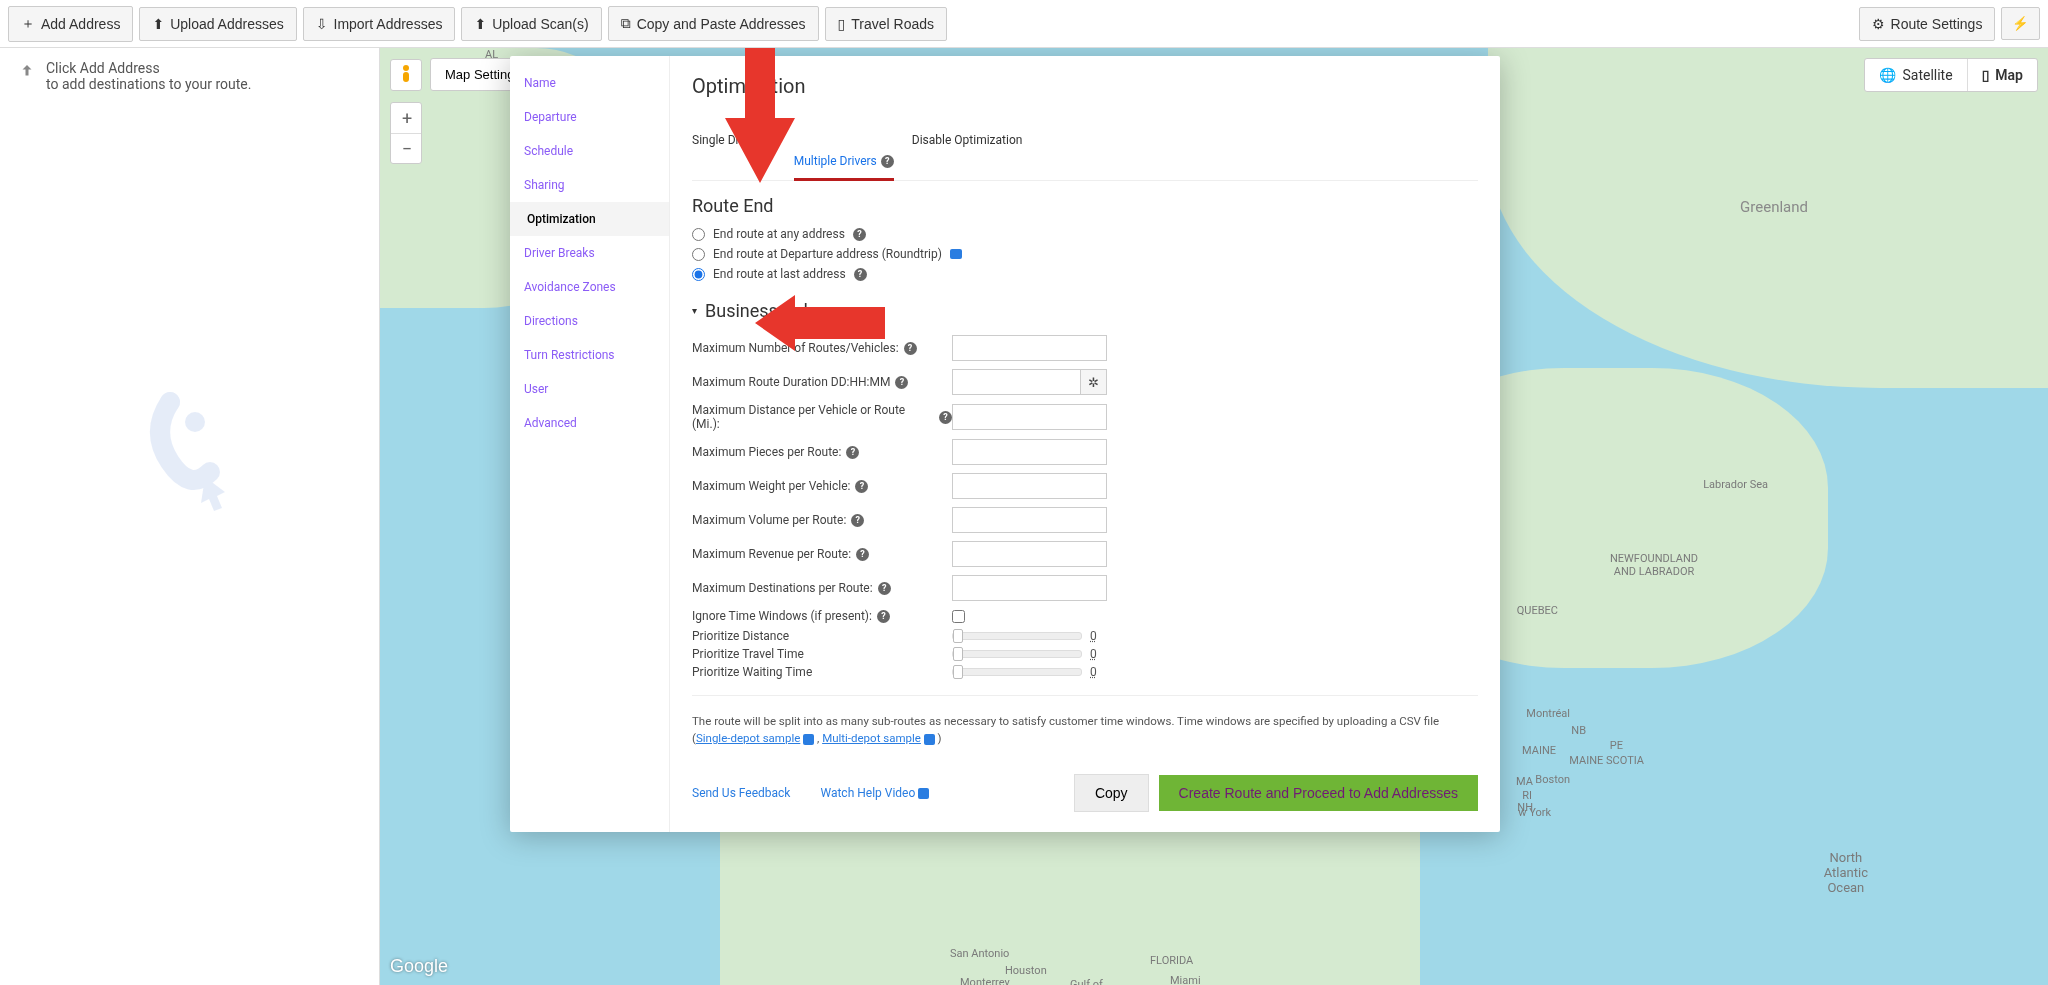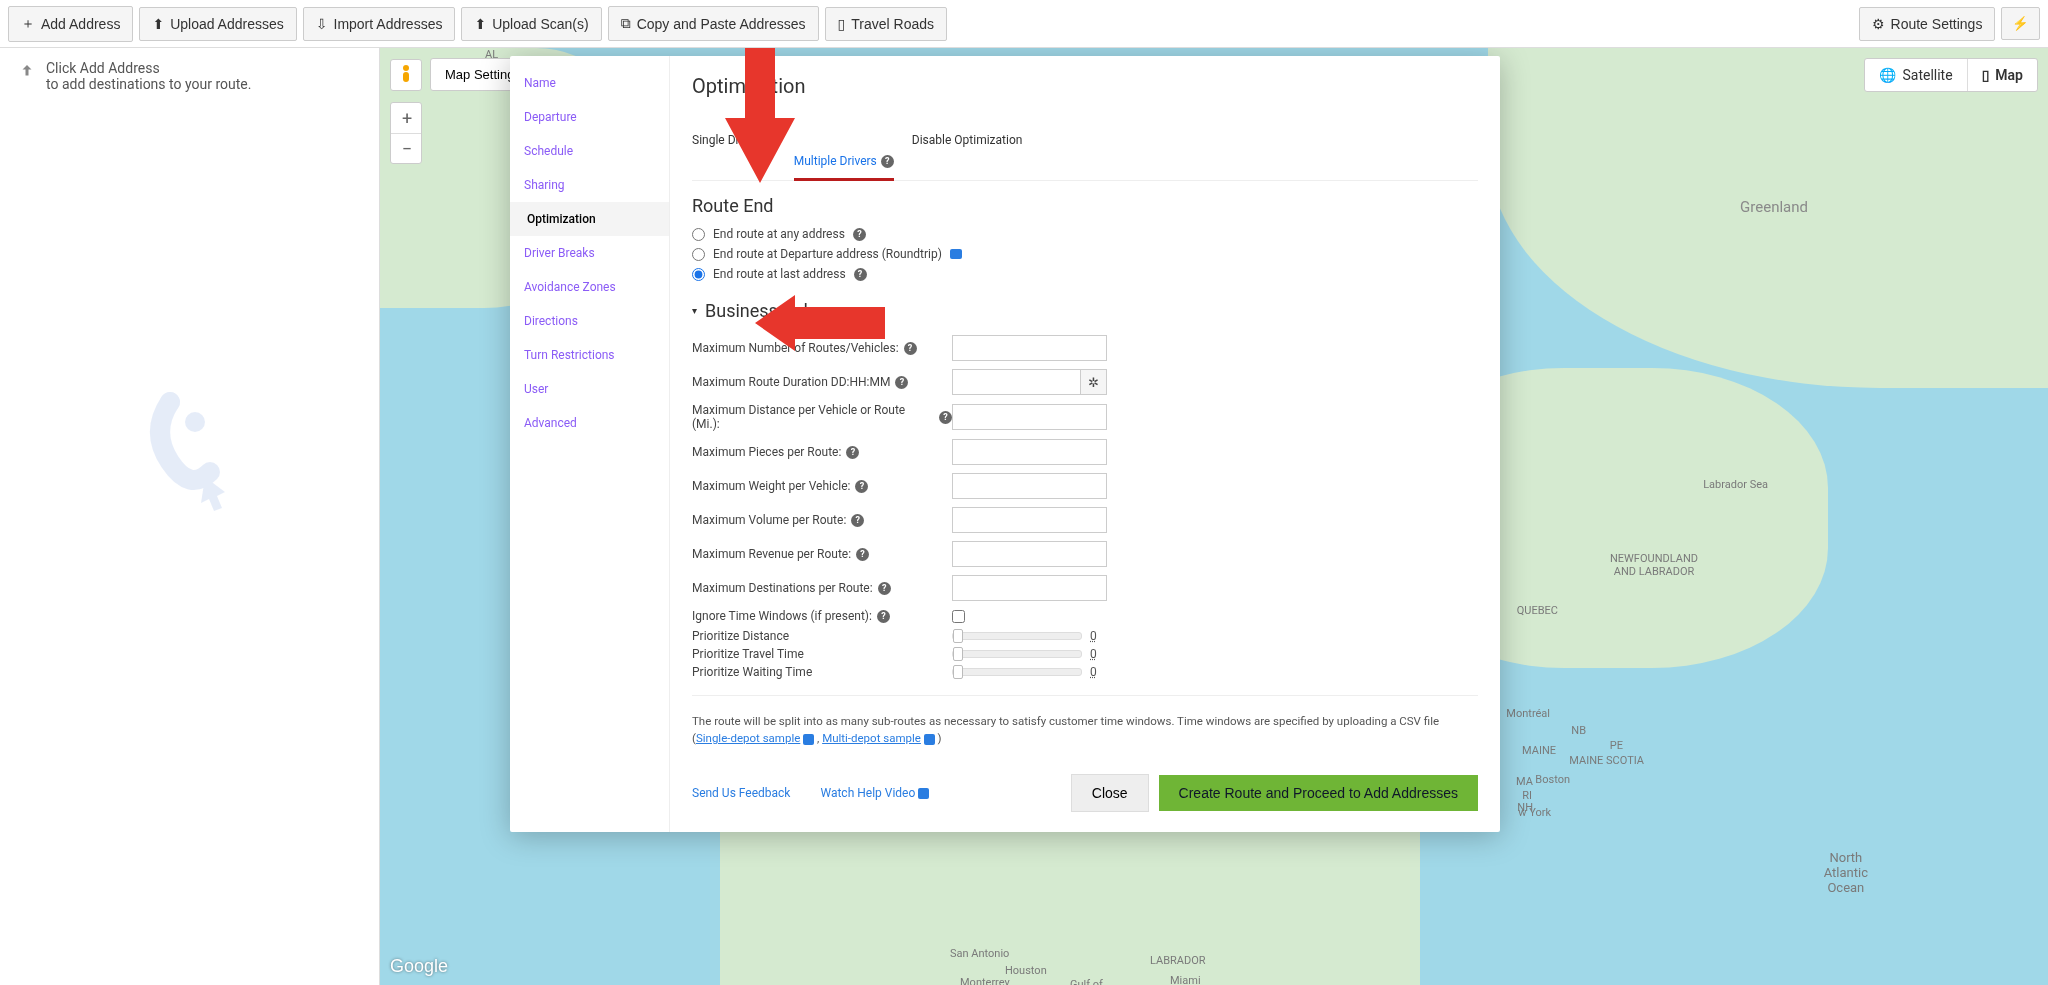--- a/index.html
+++ b/index.html
@@ -68,21 +68,21 @@
 .slider-thumb { width:10px; height:14px; background:#fff; border:1px solid #bbb; border-radius:2px; position:absolute; left:0; top:-4px; }
 .slider-val { font-size:12px; color:#555; text-decoration:underline dotted; }
 .footnote { font-size:11.5px; color:#555; margin-top:14px; line-height:1.5; border-top:1px solid #eee; padding-top:17px;}
 .footnote a { color:#2a7de1; }
 .link-sm-icon { display:inline-block; width:11px; height:11px; background:#2a7de1; border-radius:2px; vertical-align:middle; }
 .modal-footer { display:flex; align-items:center; padding: 14px 0 2px 0; margin-top:12px; }
 .modal-footer .left-links { display:flex; gap:30px; font-size:12px; }
 .modal-footer .left-links a { color:#2a7de1; text-decoration:none; }
 .modal-footer .spacer { flex:1; }
 .btn-close { padding: 10px 20px; background:#eee; border:1px solid #ddd; cursor:pointer; font-size:14px; margin-right:10px; }
-.btn-primary { padding: 10px 20px; background:#6fb536; color:#0f172a; border:none; cursor:pointer; font-size:14px; }
+.btn-primary { padding: 10px 20px; background:#6fb536; color:#701a75; border:none; cursor:pointer; font-size:14px; }
 
 
 .arrow { position:absolute; }
 .arrow svg { display:block; }
 </style>
 </head>
 <body>
 
 <div class="top-toolbar">
   <button class="toolbar-btn">
@@ -146,38 +146,38 @@
     <div class="map-land" style="top:0; left:0; width:260px; height:260px; border-radius:0 40% 60% 0;"></div>
     <div class="map-land" style="top:0; right:0; width:560px; height:340px; border-radius:0 0 0 70%;"></div>
     <div class="map-land" style="bottom:0; left:340px; width:700px; height:340px; border-radius:50% 30% 0 0;"></div>
     <div class="map-land" style="top:320px; right:220px; width:440px; height:300px; border-radius:40%;"></div>
 
     <div class="map-label big" style="top:150px; right:240px;">Greenland</div>
     <div class="map-label" style="top:430px; right:280px;">Labrador Sea</div>
     <div class="map-label" style="top:504px; right:350px; white-space:pre; text-align:center;">NEWFOUNDLAND
 AND LABRADOR</div>
     <div class="map-label" style="top:556px; right:490px;">QUEBEC</div>
-    <div class="map-label" style="top:659px; right:498px;">Montréal</div>
+    <div class="map-label" style="top:659px; right:478px;">Montréal</div>
     <div class="map-label" style="top:676px; right:462px;">NB</div>
     <div class="map-label" style="top:691px; right:425px;">PE</div>
     <div class="map-label" style="top:706px; right:404px;">MAINE SCOTIA</div>
     <div class="map-label" style="top:696px; right:492px;">MAINE</div>
     <div class="map-label" style="top:713px; right:515px;margin-top:40px;">NH</div>
     <div class="map-label" style="top:727px; right:515px;">MA</div>
     <div class="map-label" style="top:741px; right:516px;">RI</div>
     <div class="map-label" style="top:725px; right:478px;">Boston</div>
     <div class="map-label" style="top:758px; right:497px;">w York</div>
     <div class="map-label" style="bottom:90px; right:180px; white-space:pre; text-align:center; font-size:13px;">North
 Atlantic
 Ocean</div>
     <div class="map-label" style="bottom:25px; left:570px;">San Antonio</div>
     <div class="map-label" style="bottom:8px; left:625px;">Houston</div>
     <div class="map-label" style="bottom:-4px; left:580px;">Monterrey</div>
     <div class="map-label" style="bottom:-2px; left:790px;">Miami</div>
-    <div class="map-label" style="bottom:18px; left:770px;">LABRADOR</div>
+    <div class="map-label" style="bottom:18px; left:770px;">FLORIDA</div>
     <div class="map-label" style="bottom:-6px; left:690px;">Gulf of</div>
     <div class="map-label" style="top:0; left:105px;">AL</div>
 
     <div class="map-top-left">
       <div class="streetview-peg">
         <svg width="16" height="22" viewBox="0 0 16 22">
             <circle cx="8" cy="4" r="3" fill="#f6a600"></circle>
             <rect x="5" y="8" width="6" height="10" rx="3" fill="#f6a600"></rect>
           </svg>
       </div>
@@ -343,21 +343,21 @@
         <div class="footnote">
           <span>The route will be split into as many sub-routes as necessary to satisfy customer time windows. Time windows are specified by uploading a CSV file (</span><a href="#">Single-depot sample</a> <span class="link-sm-icon"></span><span> , </span><a href="#">Multi-depot sample</a> <span class="link-sm-icon"></span><span> )</span>
         </div>
 
         <div class="modal-footer">
           <div class="left-links">
             <a href="#">Send Us Feedback</a>
             <a href="#"><span>Watch Help Video</span> <span class="link-sm-icon"></span></a>
           </div>
           <div class="spacer"></div>
-          <button class="btn-close">Close</button>
+          <button class="btn-close">Copy</button>
           <button class="btn-primary">Create Route and Proceed to Add Addresses</button>
         </div>
       </div>
     </div>
 
     <div class="arrow" style="top:0px; left:345px;">
       <svg width="70" height="140">
           <path d="M20 0 L50 0 L50 70 L70 70 L35 135 L0 70 L20 70 Z" fill="#e7362c"></path>
         </svg>
     </div>

